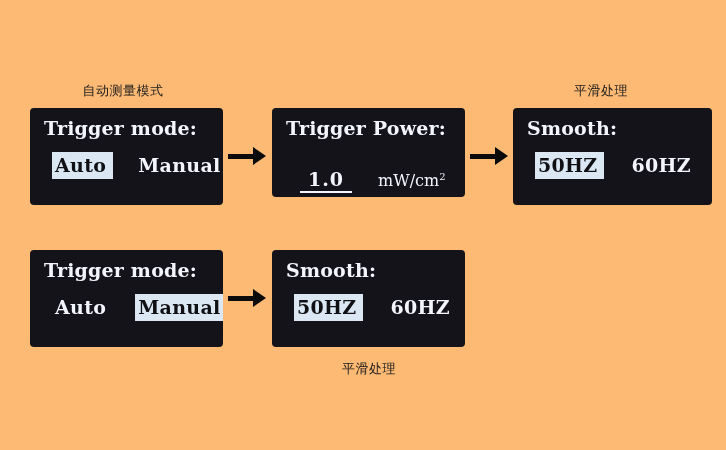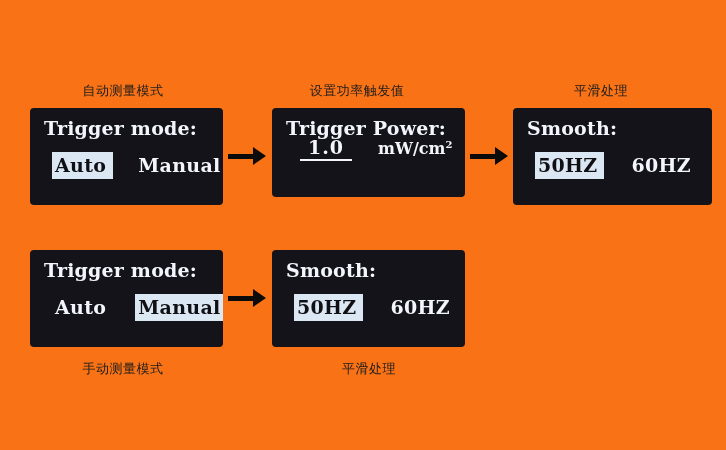--- a/index.html
+++ b/index.html
@@ -13,21 +13,21 @@
     position: relative;
     overflow: hidden;
     font-family: "Liberation Sans", sans-serif;
   }
 
   #stage {
     position: absolute;
     left: 0; top: 0;
     width: 726px;
     height: 450px;
-    background: #f97316;
+    background: #fdba74;
   }
 
   
   .cn-label {
     position: absolute;
     font-family: "DejaVu Sans", "Liberation Sans", sans-serif;
     font-size: 13px;
     font-weight: 500;
     color: #1c1c1c;
     white-space: nowrap;
@@ -75,38 +75,38 @@
   }
   .opt.selected {
     background: #dbe8f4;
     color: #101014;
   }
 
   
   .val-row {
     position: absolute;
     left: 0; right: 0;
-    top: 28px;
+    top: 60px;
     display: flex;
     align-items: baseline;
     padding: 0 14px;
     box-sizing: border-box;
   }
   .val-num {
     font-family: "DejaVu Serif", "Liberation Serif", serif;
     font-weight: bold;
     font-size: 19px;
     color: #f2f5fb;
     border-bottom: 2px solid #f2f5fb;
     padding: 0 8px 1px 8px;
     letter-spacing: 1px;
   }
   .val-unit {
     font-family: "DejaVu Serif", "Liberation Serif", serif;
-    font-weight: bold;
+    font-weight: normal;
     font-size: 16px;
     color: #f2f5fb;
     margin-left: 26px;
     white-space: nowrap;
   }
   .val-unit sup {
     font-size: 10px;
     vertical-align: super;
   }
 
@@ -144,21 +144,20 @@
       <span class="opt selected" style="margin-left:8px;">Auto</span>
       <span class="opt" style="margin-left:22px;">Manual</span>
     </div>
   </div>
 
   <div class="arrow" style="left:228px; top:147px; width:38px;">
     <span class="shaft"></span>
     <span class="head"></span>
   </div>
 
-  <div class="cn-label" style="left:294px; top:82px; width:126px;">设置功率触发值</div>
 
   <div class="screen" style="left:272px; top:108px; width:193px; height:89px;">
     <div class="screen-title">Trigger Power:</div>
     <div class="val-row">
       <span class="val-num" style="margin-left:14px;">1.0</span>
       <span class="val-unit"><span>mW/cm</span><sup>2</sup></span>
     </div>
   </div>
 
   <div class="arrow" style="left:470px; top:147px; width:38px;">
@@ -177,21 +176,20 @@
   </div>
 
   <div class="screen" style="left:30px; top:250px; width:193px; height:97px;">
     <div class="screen-title">Trigger mode:</div>
     <div class="opt-row">
       <span class="opt" style="margin-left:8px;">Auto</span>
       <span class="opt selected" style="margin-left:22px;">Manual</span>
     </div>
   </div>
 
-  <div class="cn-label" style="left:68px; top:360px; width:110px;">手动测量模式</div>
 
   <div class="arrow" style="left:228px; top:289px; width:38px;">
     <span class="shaft"></span>
     <span class="head"></span>
   </div>
 
   <div class="screen" style="left:272px; top:250px; width:193px; height:97px;">
     <div class="screen-title">Smooth:</div>
     <div class="opt-row">
       <span class="opt selected" style="margin-left:8px;">50HZ</span>

